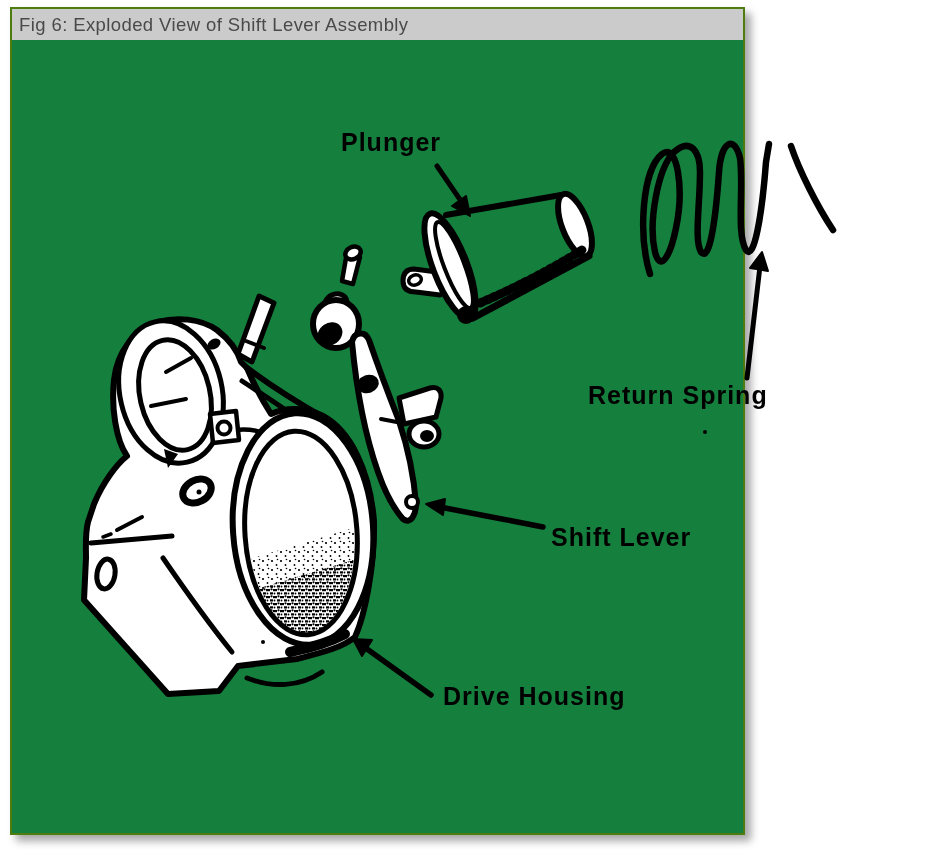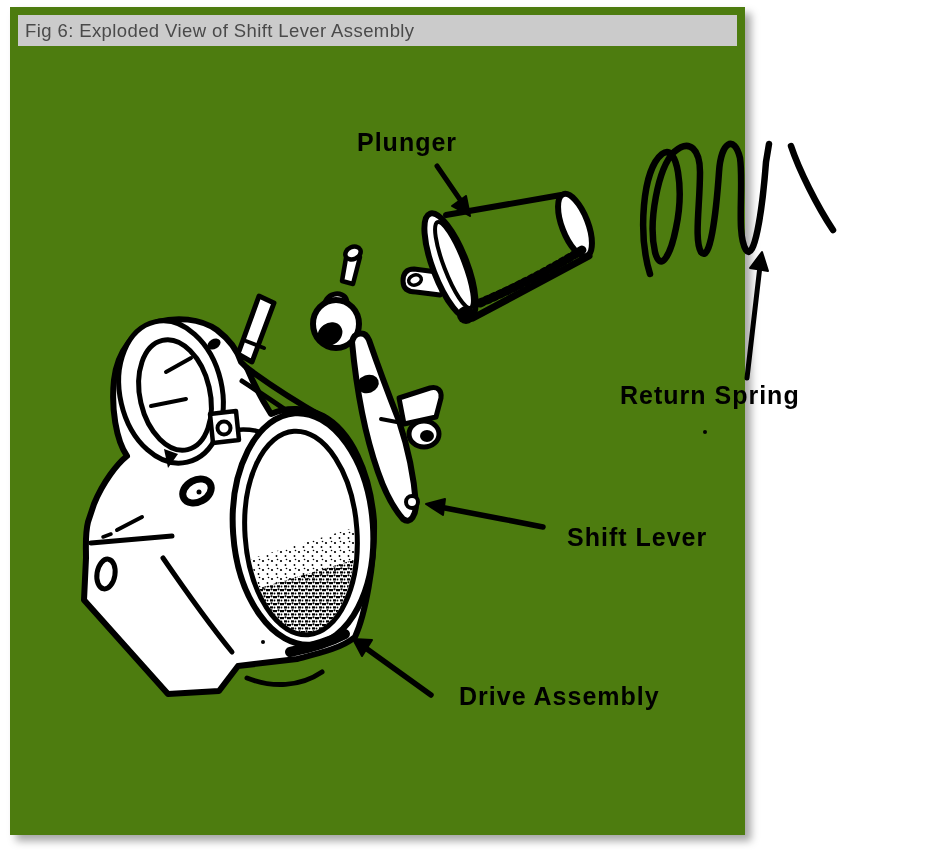--- a/index.html
+++ b/index.html
@@ -4,22 +4,22 @@
 <style>
   html,body{margin:0;padding:0;}
   body{
     width:926px;height:850px;position:relative;overflow:hidden;
     background:#ffffff;
     font-family:"Liberation Sans", sans-serif;
   }
   .frame{
     position:absolute;left:10px;top:7px;width:735px;height:828px;
     box-sizing:border-box;
-    background:#4d7c0f;
-    border:8px solid #4d7c0f;
+    background:#15803d;
+    border:2px solid #4d7c0f;
     box-shadow:6px 6px 8px rgba(0,0,0,0.35);
     z-index:1;
   }
   .titlebar{
     position:absolute;left:0;top:0;right:0;height:31px;
     background:#cbcbcb;
     display:flex;align-items:center;
     padding-left:7px;
   }
   .titlebar .title{
@@ -31,24 +31,23 @@
   .diagram-svg{
     position:absolute;left:0;top:0;z-index:2;
   }
   .part-label{
     position:absolute;z-index:3;
     color:#000;
     font-size:25px;
     font-weight:bold;
     letter-spacing:1px;
     white-space:nowrap;
-    margin-left:16px;
   }
   #lbl-plunger{left:341px;top:128px;}
-  #lbl-return-spring{left:604px;top:381px;}
+  #lbl-return-spring{left:588px;top:381px;}
   #lbl-shift-lever{left:551px;top:523px;}
   #lbl-drive-housing{left:443px;top:682px;}
 </style>
 </head>
 <body>
 
 <div class="frame">
   <div class="titlebar">
     <span class="title">Fig 6: Exploded View of Shift Lever Assembly</span>
   </div>
@@ -208,13 +207,13 @@
       <path d="M431,695 L367,649" stroke-width="5.5" fill="none"></path>
       <polygon points="353,639 372,640 362,656" stroke-width="2"></polygon>
     </g>
     <circle cx="705" cy="432" r="2" stroke="none"></circle>
   </g>
 </svg>
 
 <div class="part-label" id="lbl-plunger">Plunger</div>
 <div class="part-label" id="lbl-return-spring">Return Spring</div>
 <div class="part-label" id="lbl-shift-lever">Shift Lever</div>
-<div class="part-label" id="lbl-drive-housing">Drive Assembly</div>
+<div class="part-label" id="lbl-drive-housing">Drive Housing</div>
 
 </body></html>

